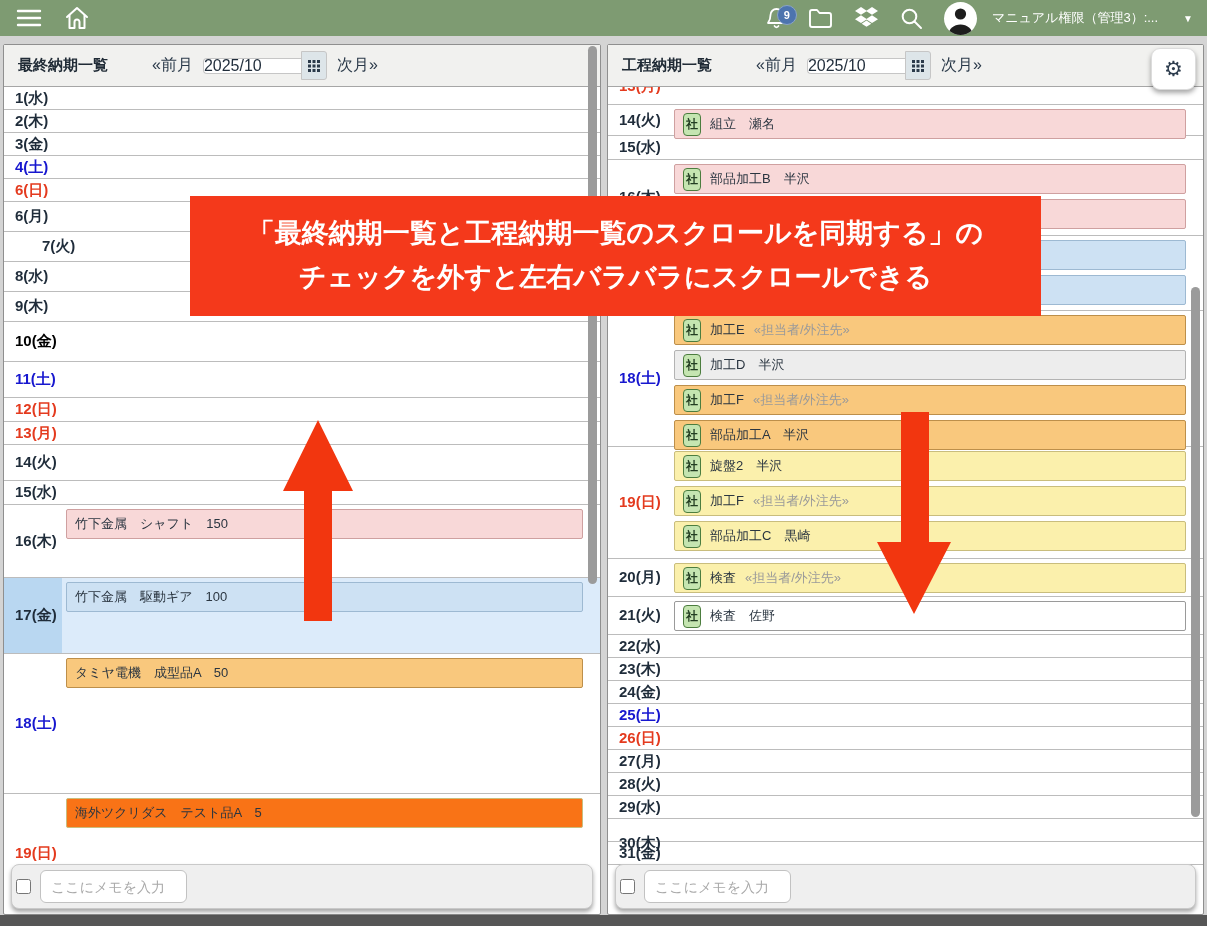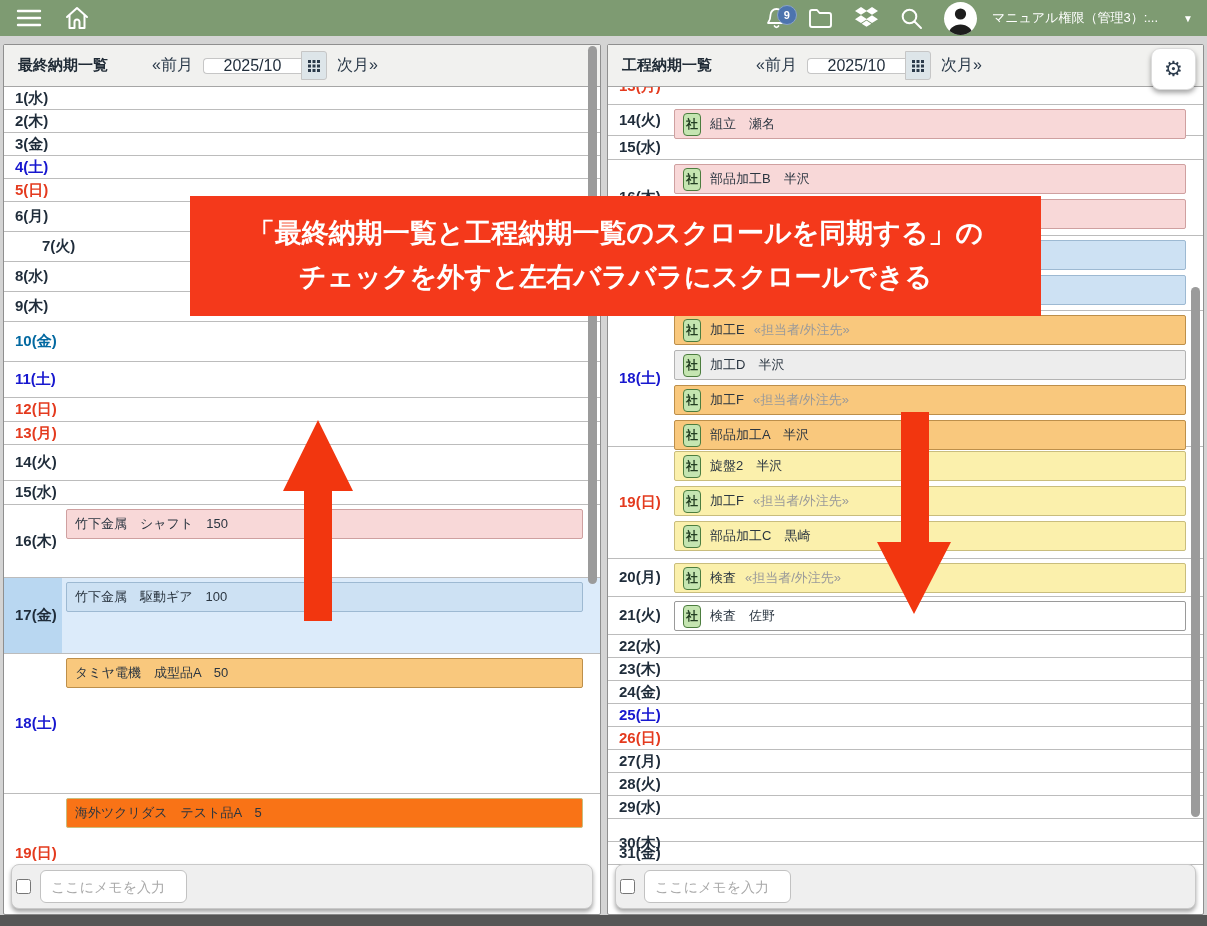--- a/index.html
+++ b/index.html
@@ -28,21 +28,21 @@
   .panel.pl { left:3px;  width:598px; }
   .panel.pr { left:607px; width:597px; }
   .phead { position:relative; height:42px; background:#f1f1ef; border-bottom:1px solid #a6a6a6;
     display:flex; align-items:center; padding:0 10px; }
   .ptitle { font-size:15px; font-weight:bold; color:#202b36; margin:0 0 0 4px; }
   .navlbl { font-size:16px; color:#2b3a4a; cursor:pointer; white-space:nowrap; }
   .prev { margin-left:44px; }
   .next { margin-left:10px; }
   .monthgrp { display:flex; align-items:center; margin-left:10px; }
   .monthin { width:98px; height:16px; border:1px solid #c6c6c6; border-right:none;
-    border-radius:4px 0 0 4px; text-align:center; font-size:16px; color:#1f2c3a;
+    border-radius:4px 0 0 4px; text-align:left; font-size:16px; color:#1f2c3a;
     font-family:inherit; background:#fff; }
   .gridbtn { width:26px; height:29px; background:#dde5e9; border:1px solid #c6c6c6;
     border-radius:0 3px 3px 0; display:flex; align-items:center; justify-content:center; cursor:pointer; }
   .gearbtn { position:absolute; right:7px; top:3px; width:45px; height:42px; background:#fff;
     border:1px solid #dcdcdc; border-radius:9px; box-shadow:0 3px 5px rgba(0,0,0,.35);
     display:flex; align-items:center; justify-content:center; z-index:12; cursor:pointer;
     font-size:21px; color:#2e3d4e; }
   
   .rows { position:absolute; top:42px; left:0; right:0; height:780px; overflow:hidden; background:#fff; }
   .row { display:flex; border-bottom:1px solid #bcbcbc; }
@@ -171,41 +171,41 @@
       </div>
       <div class="row" style="height: 23px;">
         <div class="datecell" style="width: 58px; color: rgb(31, 44, 58);">3(金)</div>
         <div class="events"></div>
       </div>
       <div class="row" style="height: 23px;">
         <div class="datecell" style="width: 58px; color: rgb(23, 23, 207);">4(土)</div>
         <div class="events"></div>
       </div>
       <div class="row" style="height: 23px;">
-        <div class="datecell" style="width: 58px; color: rgb(228, 58, 30);">5(日)</div>
+        <div class="datecell" style="width: 58px; color: rgb(228, 58, 30);">6(日)</div>
         <div class="events"></div>
       </div>
       <div class="row" style="height: 30px;">
         <div class="datecell" style="width: 58px; color: rgb(31, 44, 58);">6(月)</div>
         <div class="events"></div>
       </div>
       <div class="row" style="height: 30px;">
         <div class="datecell" style="width: 58px; color: rgb(31, 44, 58); padding-left: 38px;">7(火)</div>
         <div class="events"></div>
       </div>
       <div class="row" style="height: 30px;">
         <div class="datecell" style="width: 58px; color: rgb(31, 44, 58);">8(水)</div>
         <div class="events"></div>
       </div>
       <div class="row" style="height: 30px;">
         <div class="datecell" style="width: 58px; color: rgb(31, 44, 58);">9(木)</div>
         <div class="events"></div>
       </div>
       <div class="row" style="height: 40px;">
-        <div class="datecell" style="width: 58px; color: #0369a1;">10(金)</div>
+        <div class="datecell" style="width: 58px; color: #000000;">10(金)</div>
         <div class="events"></div>
       </div>
       <div class="row" style="height: 36px;">
         <div class="datecell" style="width: 58px; color: rgb(23, 23, 207);">11(土)</div>
         <div class="events"></div>
       </div>
       <div class="row" style="height: 24px;">
         <div class="datecell" style="width: 58px; color: rgb(228, 58, 30);">12(日)</div>
         <div class="events"></div>
       </div>

